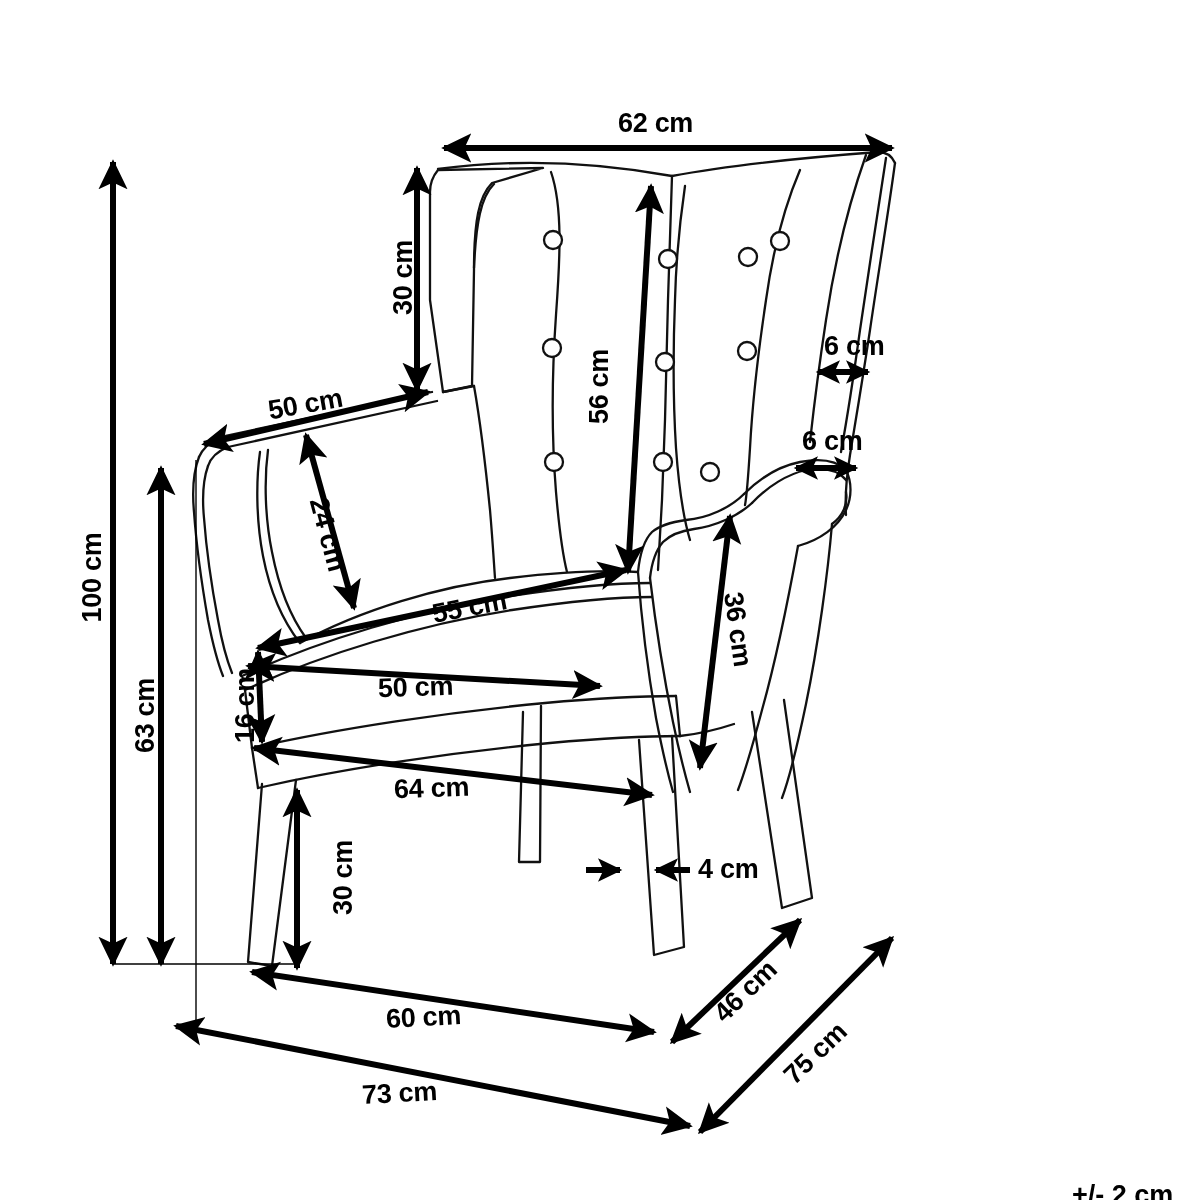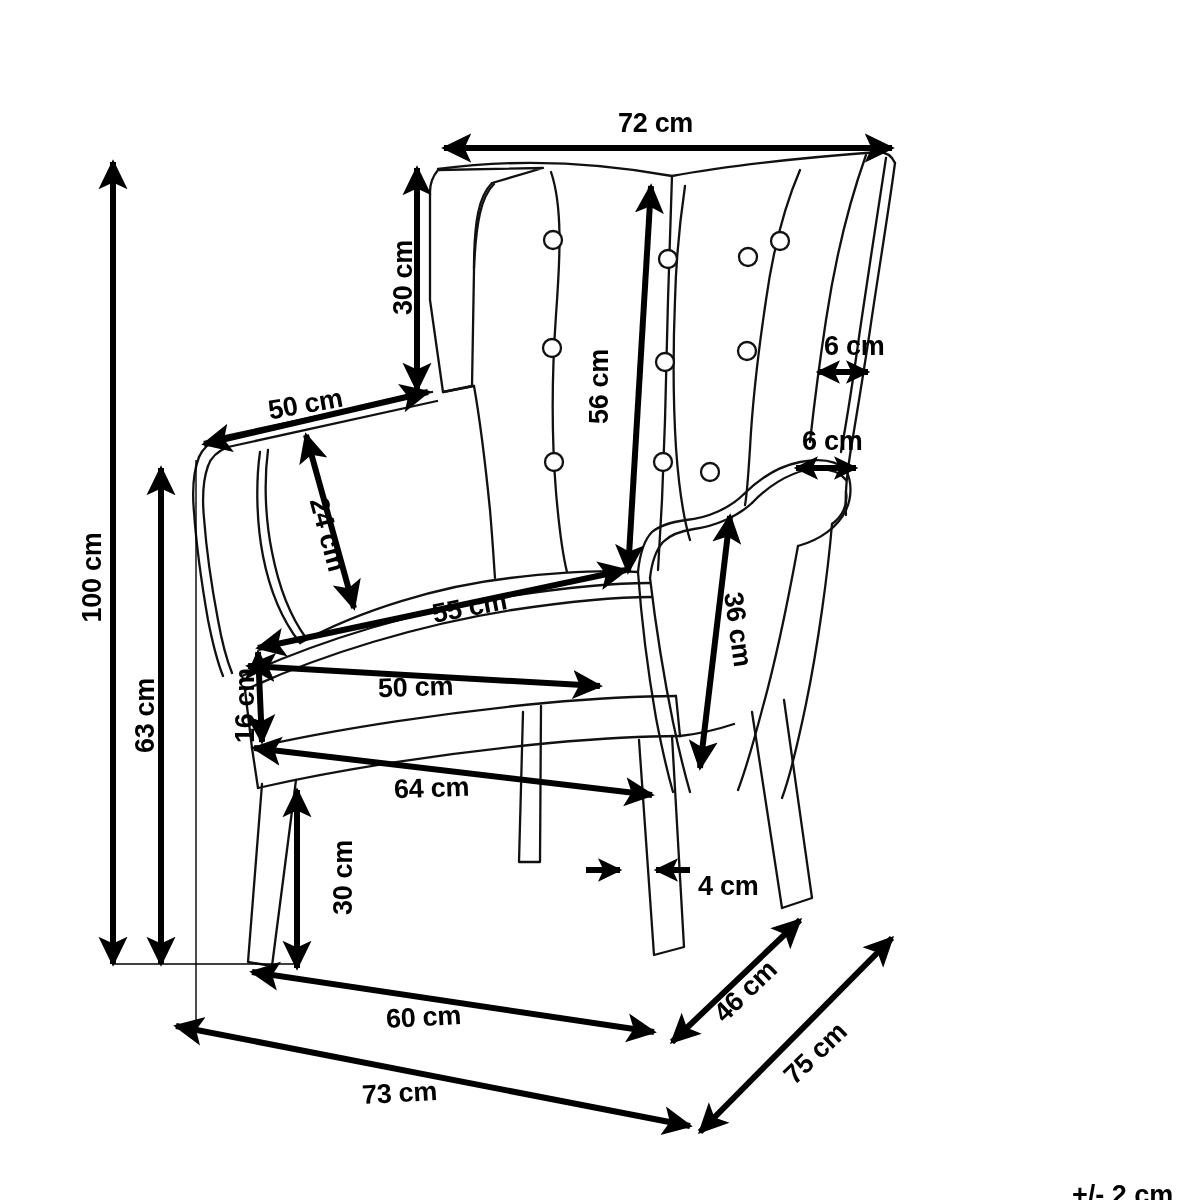--- a/index.html
+++ b/index.html
@@ -327,21 +327,21 @@
 
       <line x1="700" y1="1132" x2="892" y2="938" marker-start="url(#ah)" marker-end="url(#ah)"></line>
     </g>
 
     <g stroke="#000" stroke-width="1.4" fill="none">
       <line x1="196" y1="460" x2="196" y2="1030"></line>
       <line x1="113" y1="964" x2="300" y2="964"></line>
     </g>
   </svg>
 
-  <div class="dim-label" style="left:618px; top:110px;">72 cm</div>
+  <div class="dim-label" style="left:618px; top:110px;">62 cm</div>
 
   <div class="dim-label" style="left:366px; top:264px; transform:rotate(-90deg);">30 cm</div>
 
   <div class="dim-label" style="left:562px; top:373px; transform:rotate(-90deg);">56 cm</div>
 
   <div class="dim-label" style="left:824px; top:333px;">6 cm</div>
 
   <div class="dim-label" style="left:802px; top:428px;">6 cm</div>
 
   <div class="dim-label" style="left:268px; top:391px; transform:rotate(-10deg);">50 cm</div>
@@ -357,21 +357,21 @@
   <div class="dim-label" style="left:700px; top:616px; transform:rotate(82deg);">36 cm</div>
 
   <div class="dim-label" style="left:394px; top:775px; transform:rotate(-2deg);">64 cm</div>
 
   <div class="dim-label" style="left:48px; top:564px; transform:rotate(-90deg);">100 cm</div>
 
   <div class="dim-label" style="left:108px; top:702px; transform:rotate(-90deg);">63 cm</div>
 
   <div class="dim-label" style="left:306px; top:864px; transform:rotate(-90deg);">30 cm</div>
 
-  <div class="dim-label" style="left:698px; top:856px;margin-top:17px;">4 cm</div>
+  <div class="dim-label" style="left:698px; top:856px;">4 cm</div>
 
   <div class="dim-label" style="left:386px; top:1004px; transform:rotate(-3deg);">60 cm</div>
 
   <div class="dim-label" style="left:708px; top:978px; transform:rotate(-44deg);">46 cm</div>
 
   <div class="dim-label" style="left:362px; top:1080px; transform:rotate(-3deg);">73 cm</div>
 
   <div class="dim-label" style="left:778px; top:1040px; transform:rotate(-44deg);">75 cm</div>
 
   <div class="tolerance-label" style="left:1072px; top:1180px;">+/- 2 cm</div>

